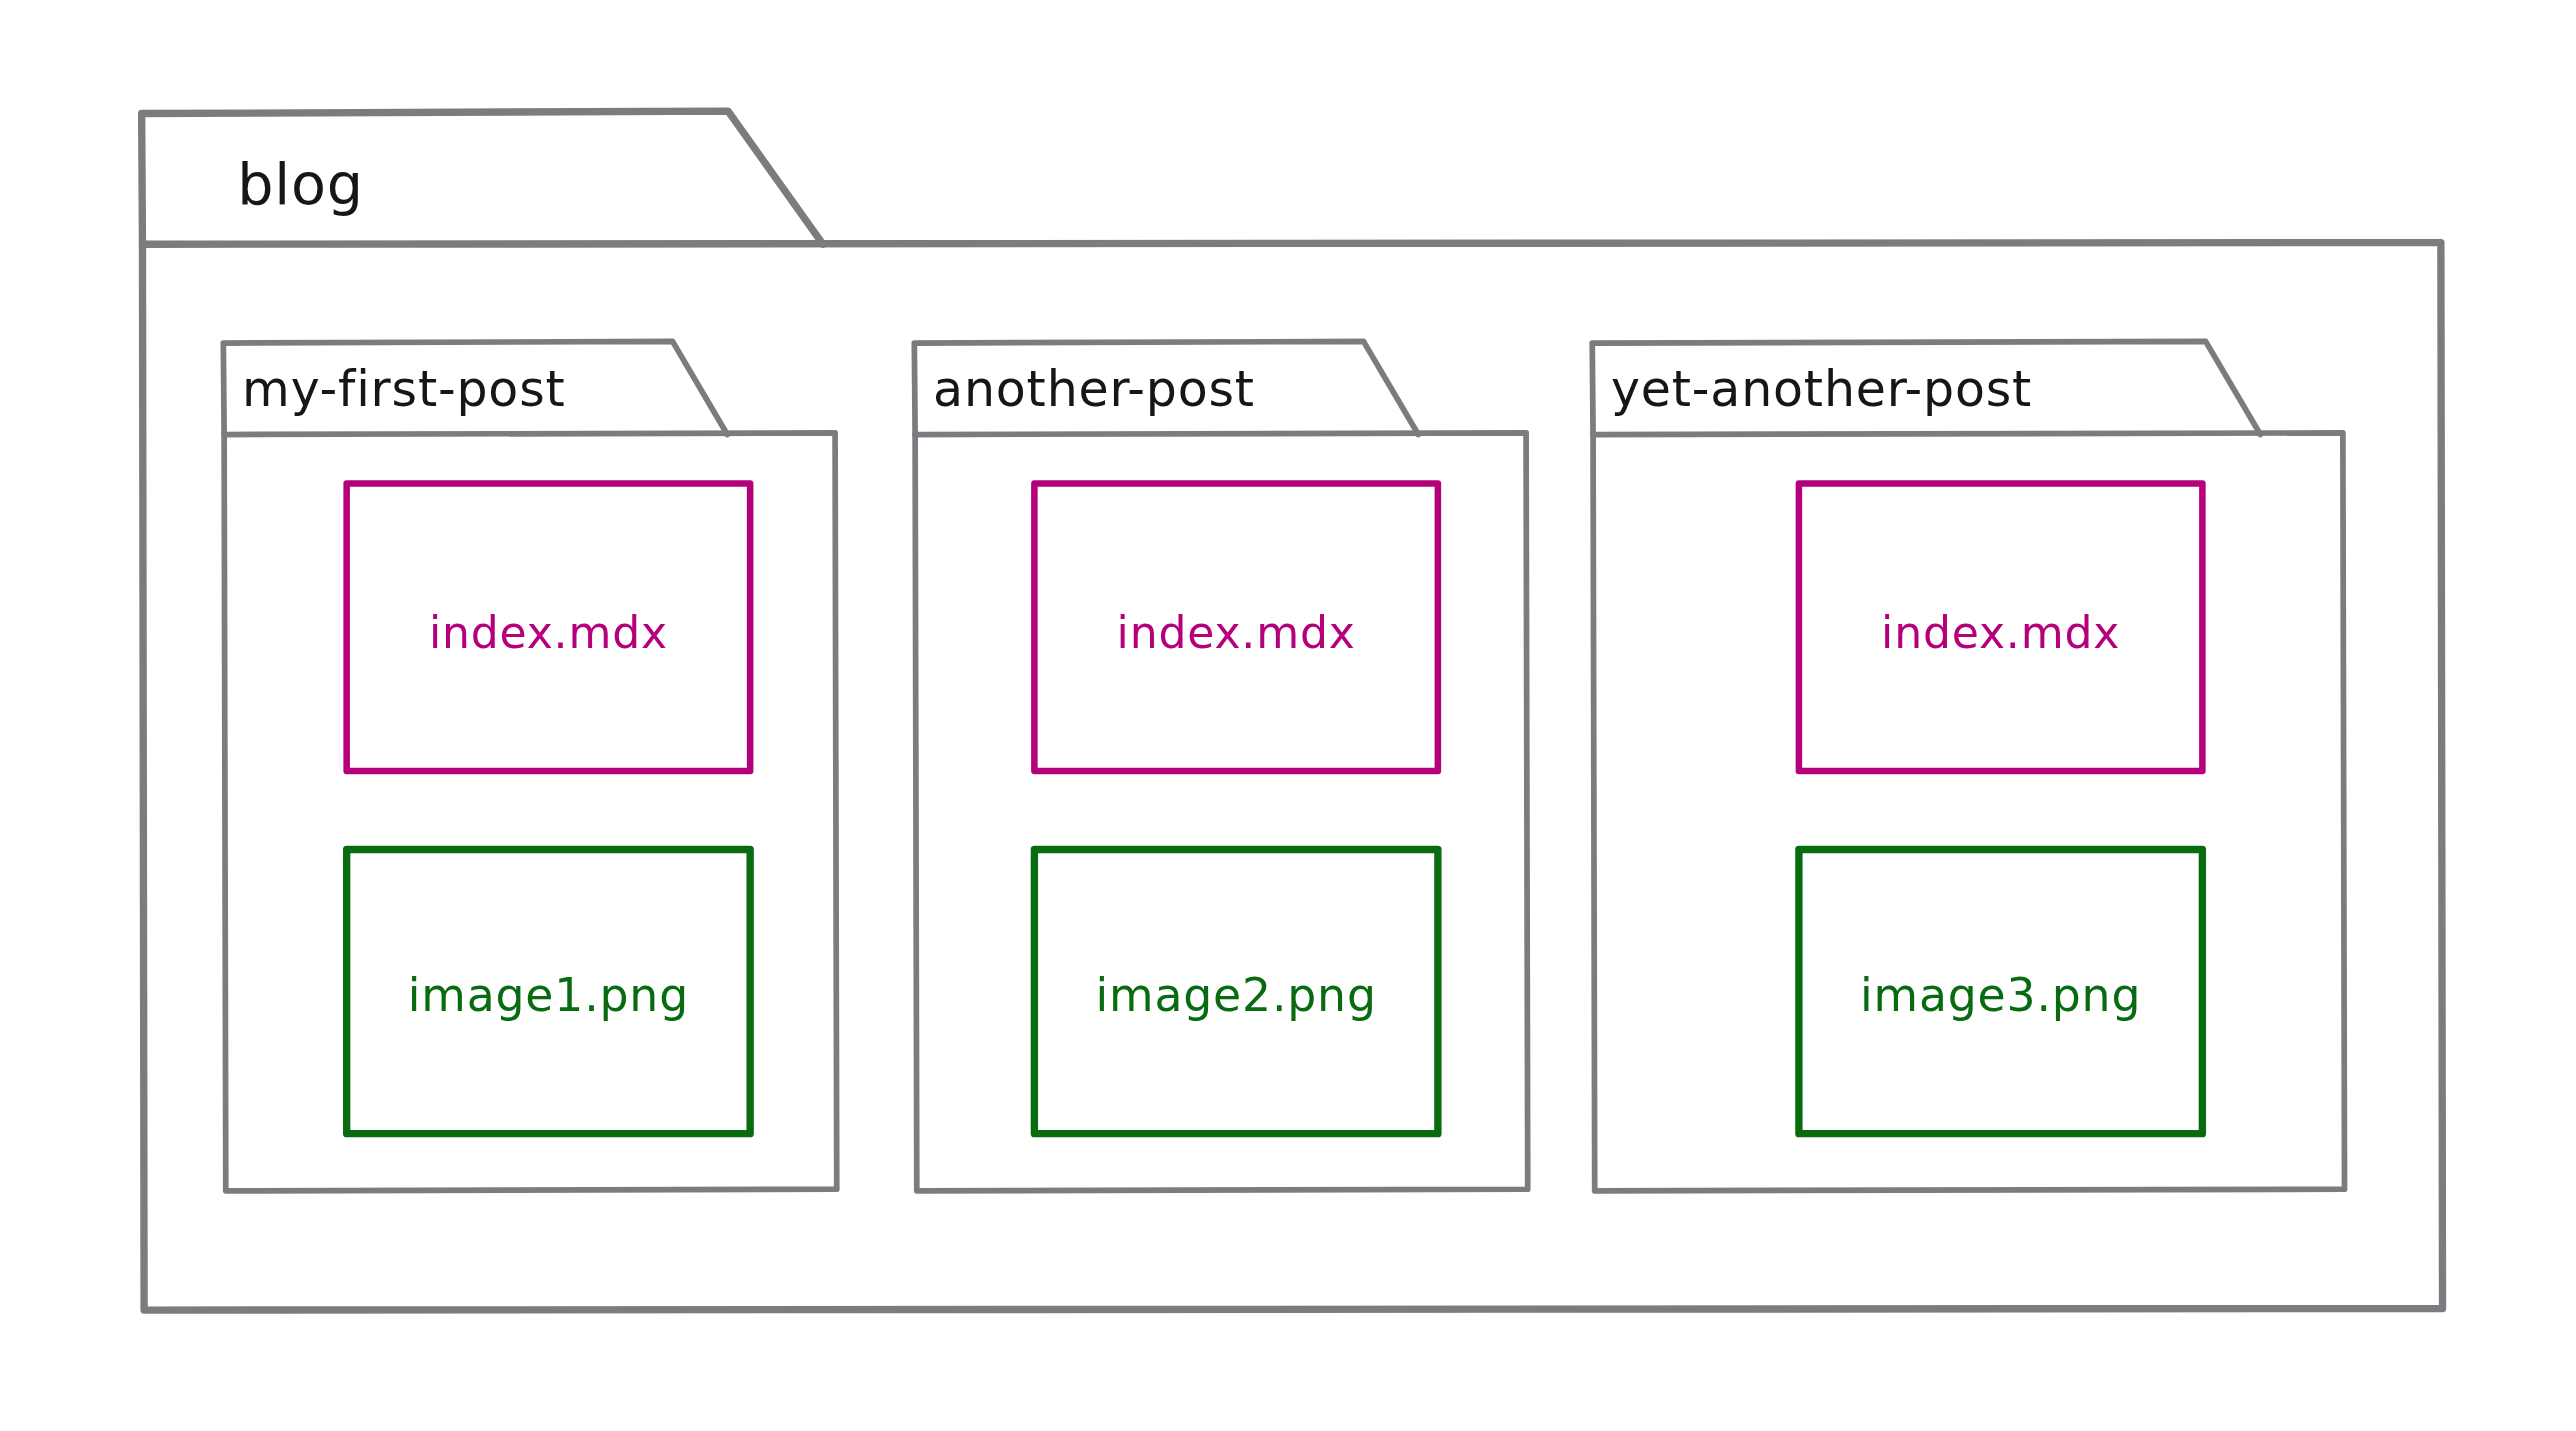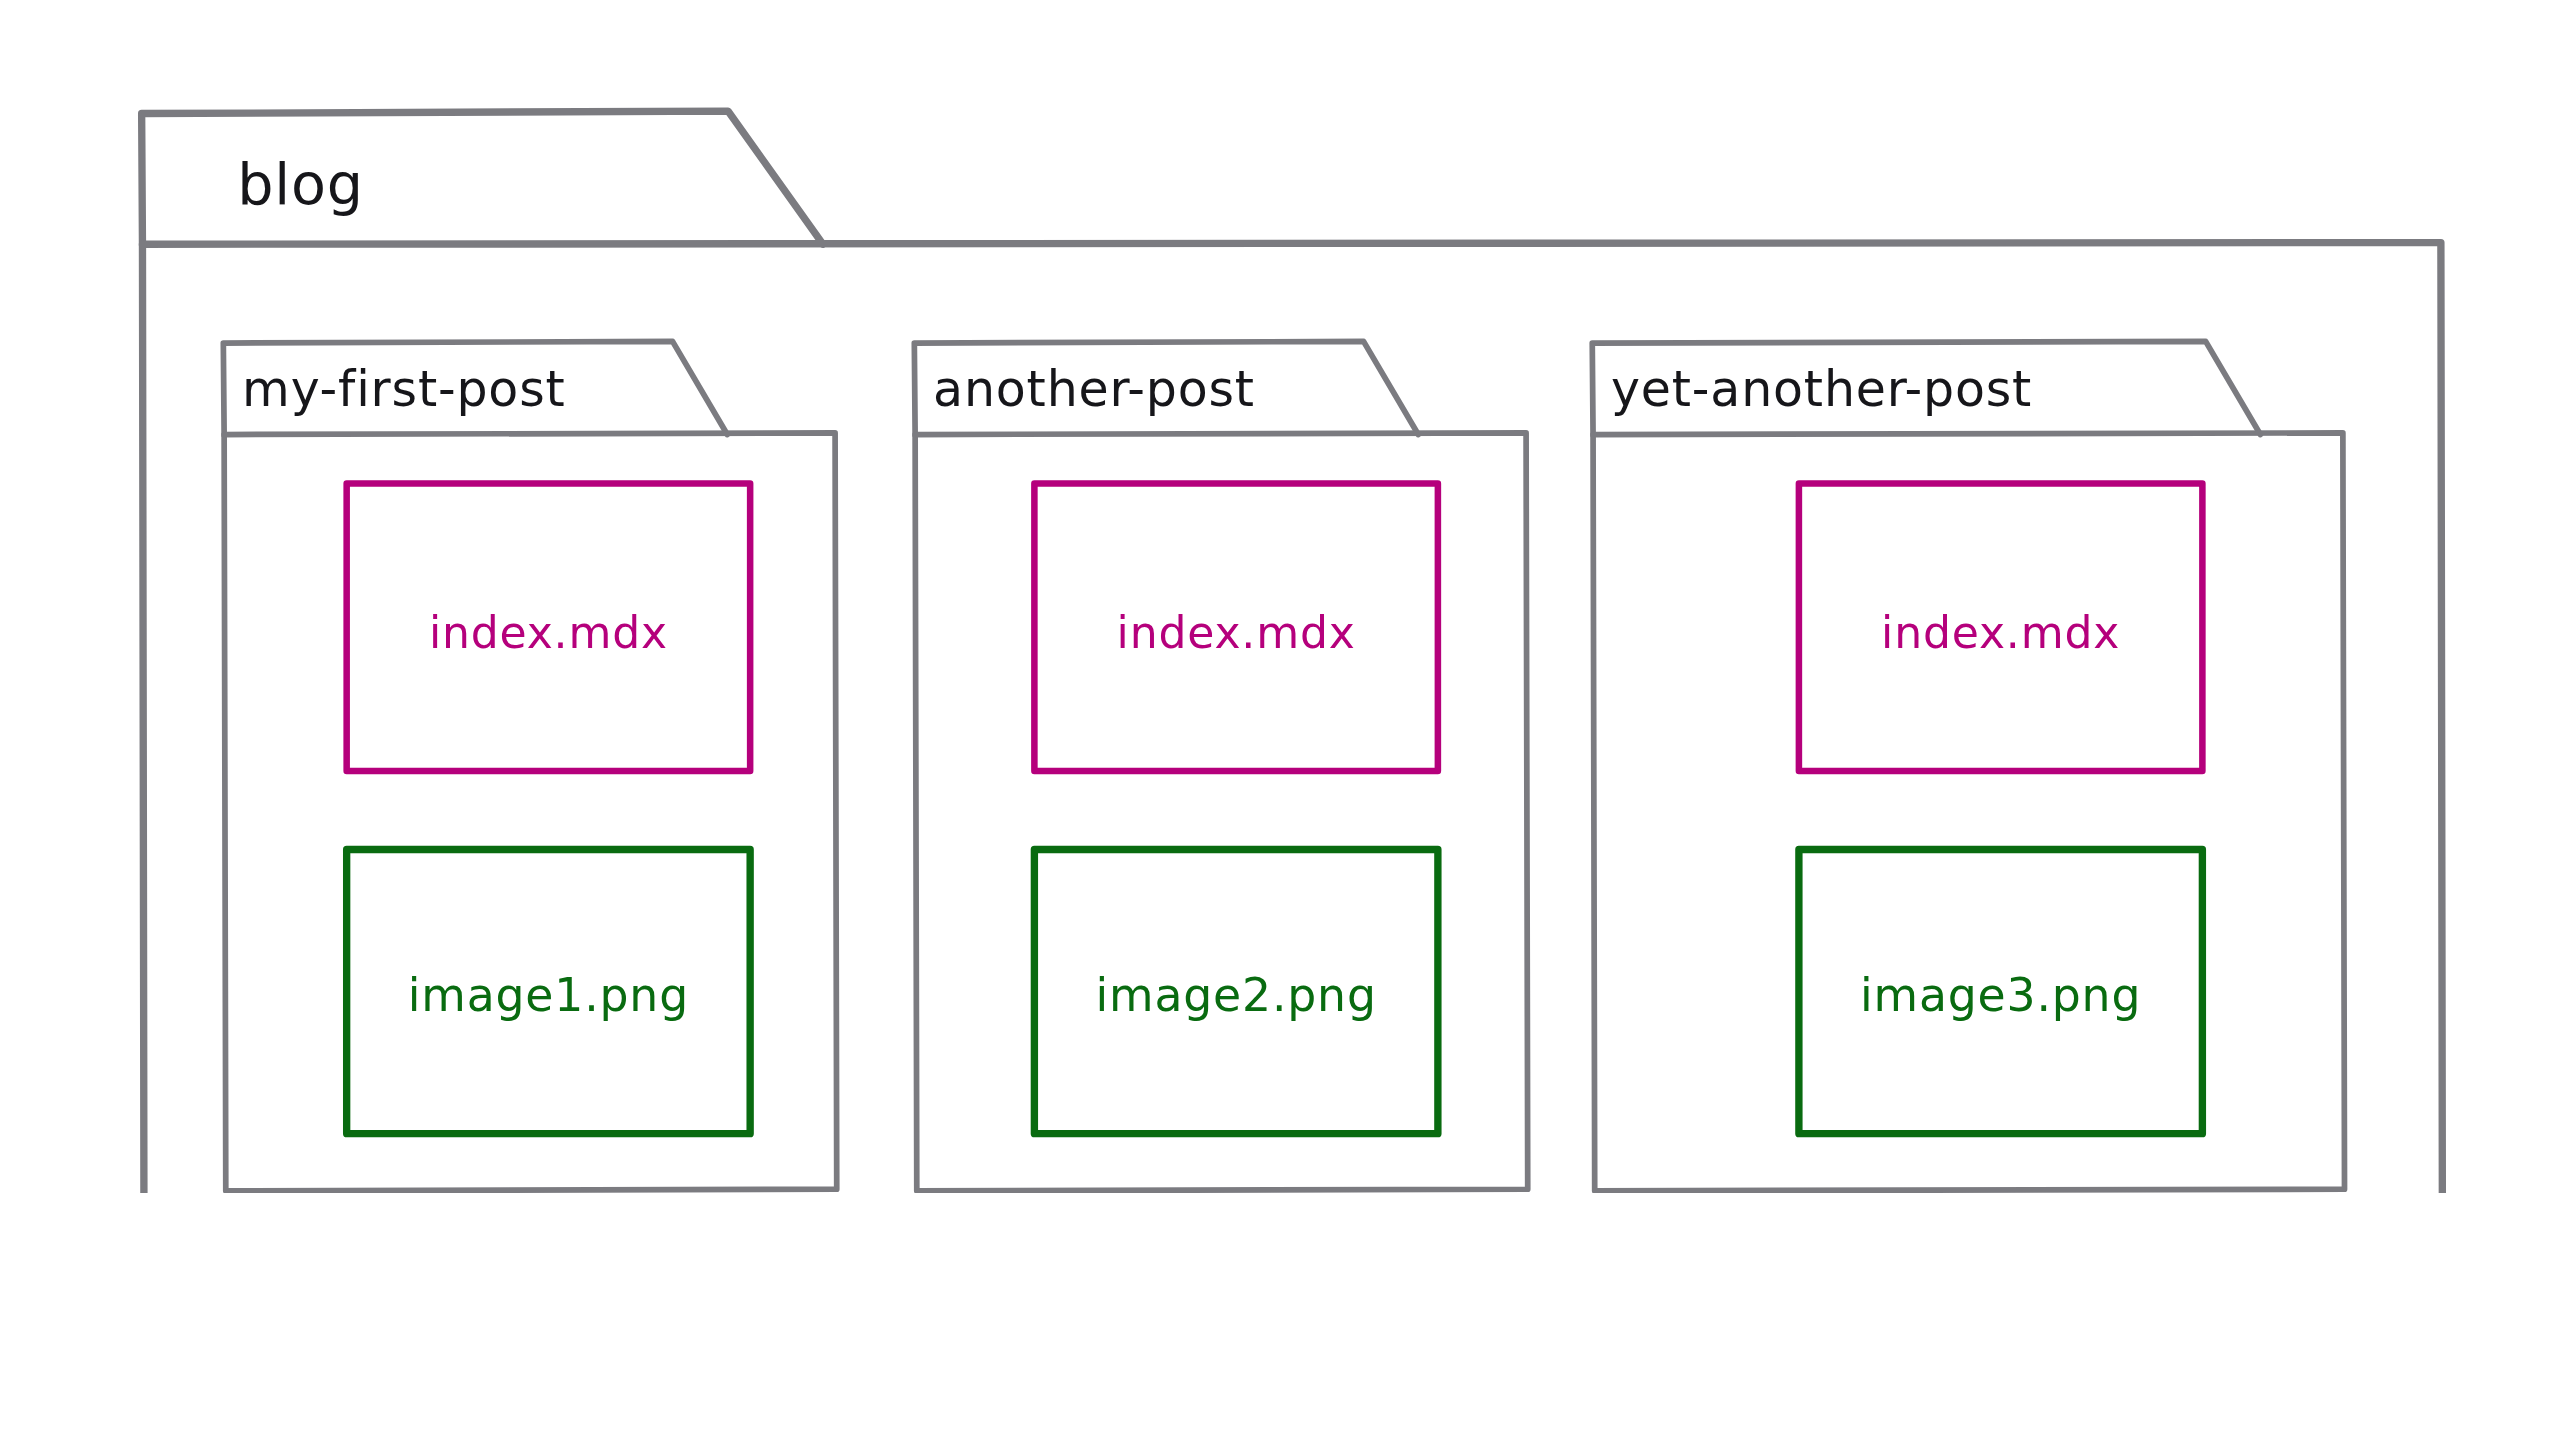--- a/index.html
+++ b/index.html
@@ -7,21 +7,21 @@
     margin: 0;
     padding: 0;
     background: #ffffff;
   }
   body {
     font-family: "DejaVu Sans", sans-serif;
   }
   #canvas {
     position: relative;
     width: 2576px;
-    height: 1193px;
+    height: 1431px;
     background: #ffffff;
     overflow: hidden;
   }
   #diagram-svg {
     position: absolute;
     top: 0;
     left: 0;
     width: 2576px;
     height: 1431px;
   }

